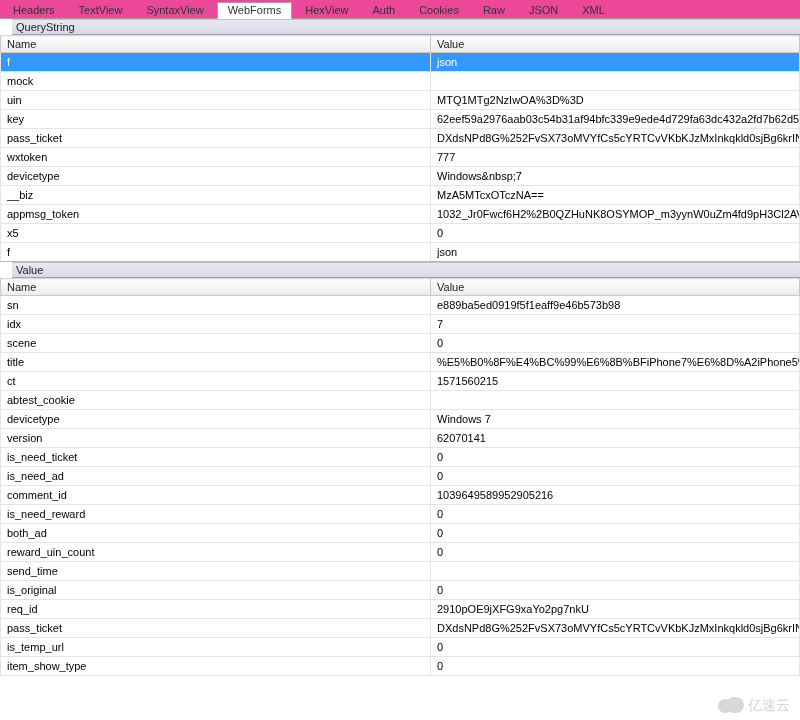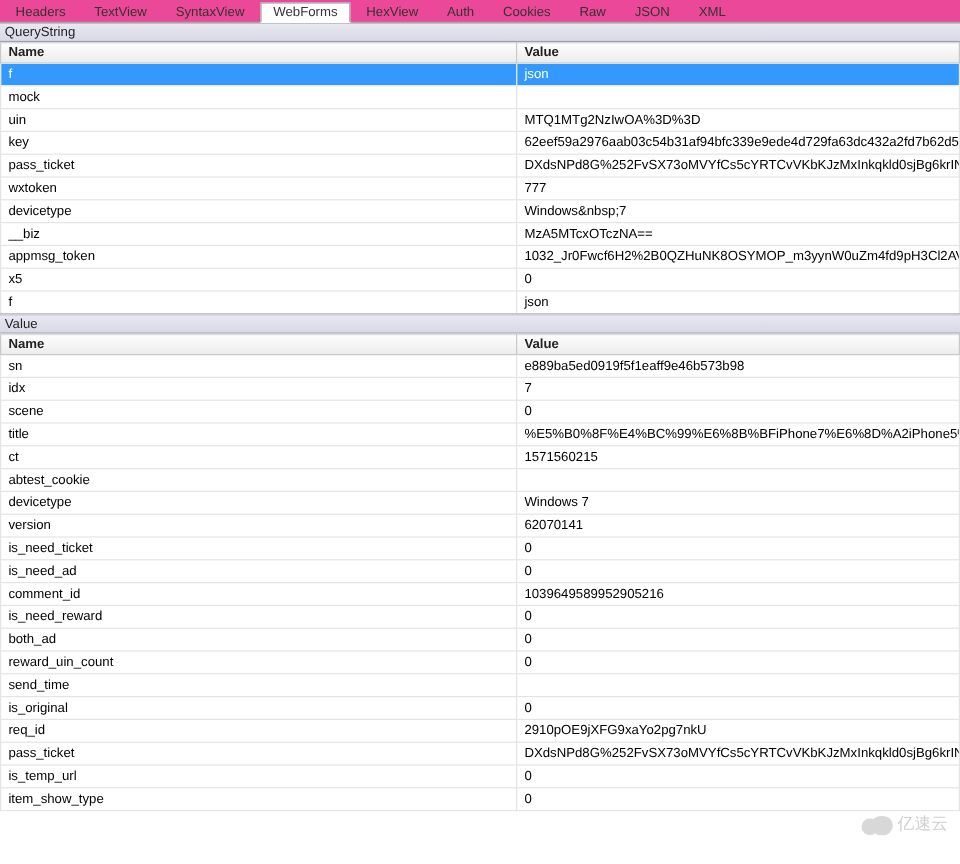--- a/index.html
+++ b/index.html
@@ -37,29 +37,30 @@
     background: #ffffff;
     margin-bottom: -1px;
   }
   .section-header {
     background: linear-gradient(#e8e8f0, #d8d8e8);
     border-top: 1px solid #c0c0c8;
     border-bottom: 1px solid #a0a0a8;
     padding: 1px 4px;
     font-size: 11px;
     color: #222;
+    margin-left: 12px;
   }
   table {
     width: 100%;
     border-collapse: collapse;
     table-layout: fixed;
   }
   th {
     text-align: left;
-    font-weight: bold;
+    font-weight: normal;
     background: linear-gradient(#fdfdfd, #ececec);
     border: 1px solid #c8c8c8;
     border-top: 1px solid #d8d8d8;
     padding: 2px 6px;
     color: #222;
   }
   td {
     border: 1px solid #e4e4e4;
     padding: 1px 6px;
     height: 16px;
@@ -72,25 +73,25 @@
   tr.selected td {
     background: #3399ff;
     color: #ffffff;
   }
   tr.last-row td {
     border-bottom: 1px solid #b8b8b8;
   }
   .watermark {
     position: absolute;
     right: 10px;
-    bottom: 24px;
+    bottom: 5px;
     font-size: 14px;
     color: #d0d0d0;
     display: flex;
-    align-items: flex-end;
+    align-items: flex-start;
     gap: 4px;
     pointer-events: none;
   }
   .watermark .cloud {
     width: 26px;
     height: 16px;
     position: relative;
   }
   .watermark .cloud::before,
   .watermark .cloud::after {

